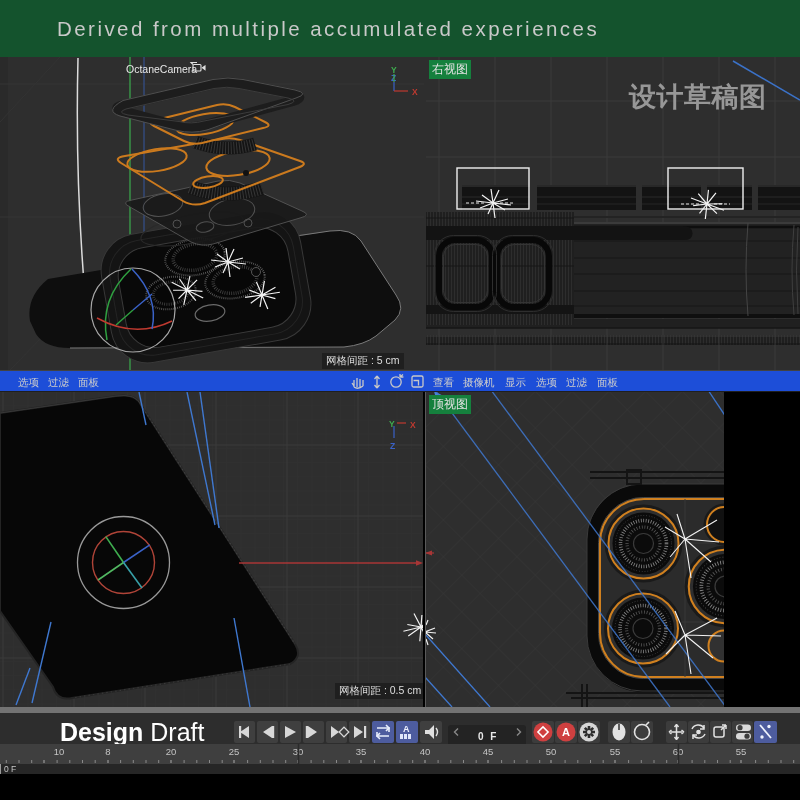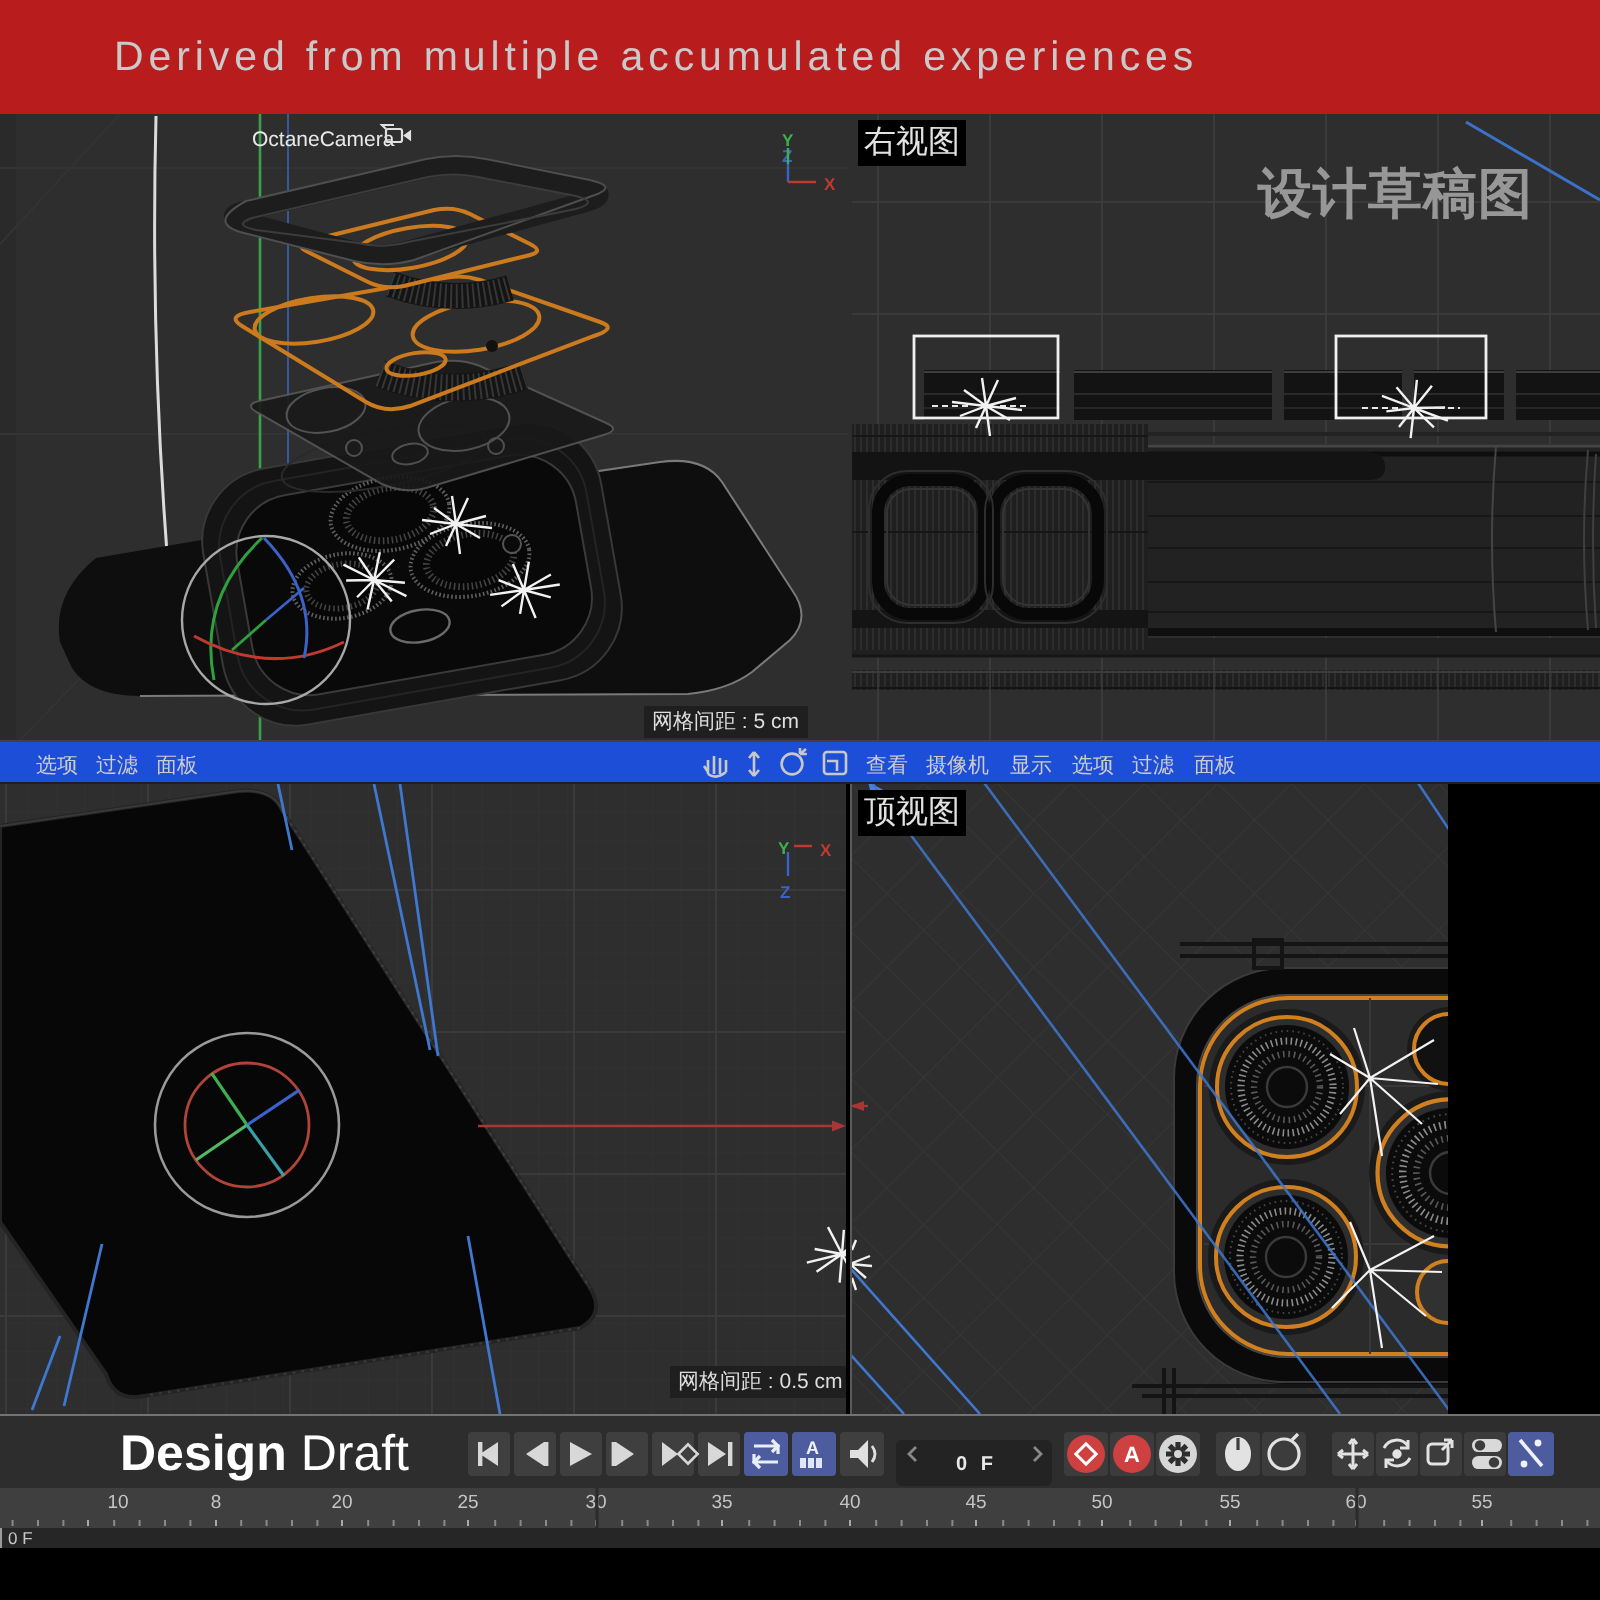--- a/index.html
+++ b/index.html
@@ -1,31 +1,31 @@
 <!DOCTYPE html>
 <html><head><meta charset="utf-8">
 <style>
 html,body{margin:0;padding:0}
 body{width:800px;height:800px;background:#000;font-family:"Liberation Sans",sans-serif;position:relative;overflow:hidden}
 .abs{position:absolute}
-#hdr{left:0;top:0;width:800px;height:57px;background:#b91c1c}
+#hdr{left:0;top:0;width:800px;height:57px;background:#14532d}
 #hdr span{position:absolute;left:57px;top:17px;font-size:20.5px;letter-spacing:2.45px;color:#c9c9c9}
 .vp{background:#2e2e2e;overflow:hidden}
 #v1{left:0;top:57px;width:448px;height:313px}
 #v2{left:426px;top:57px;width:374px;height:313px}
 #tb{left:0;top:370px;width:800px;height:22px;background:#1d4ed8;border-top:1px solid #424242;border-bottom:1px solid #1f1f1f;box-sizing:border-box}
 .tbt{position:absolute;top:5px;font-size:10.5px;color:#cccccc}
 #v3{left:0;top:392px;width:423px;height:315px}
 #v4{left:425px;top:392px;width:299px;height:315px}
-#cbar{left:0;top:707px;width:800px;height:37px;background:#2d2d2d;border-top:1px solid #737373;box-sizing:border-box}
+#cbar{left:0;top:707px;width:800px;height:37px;background:#2d2d2d;border-top:6px solid #737373;box-sizing:border-box}
 #ruler{left:0;top:744px;width:800px;height:20px;background:#3f3f3f}
 #subrow{left:0;top:764px;width:800px;height:10px;background:#262626}
 #blk{left:0;top:774px;width:800px;height:26px;background:#000}
 .lbl{position:absolute;background:#1f1f1f;color:#dedede;font-size:10.5px;padding:1px 4px;white-space:nowrap}
-.lbl2{position:absolute;background:#000000;color:#e2e2e2;font-size:16px;padding:1px 3px;white-space:nowrap}
+.lbl2{position:absolute;background:#15803d;color:#e2e2e2;font-size:12px;padding:1px 3px;white-space:nowrap}
 .num{position:absolute;top:2px;font-size:9.5px;color:#c4c4c4;transform:translateX(-50%)}
 </style></head>
 <body>
 <div id="hdr" class="abs">
     <span>Derived from multiple accumulated experiences</span>
   </div>
 <div id="v1" class="abs vp">
 <svg width="424" height="313" viewBox="0 0 424 313">
 <defs>
 <g id="spark" stroke="#f2f2f2" stroke-width="1.2" fill="none">

